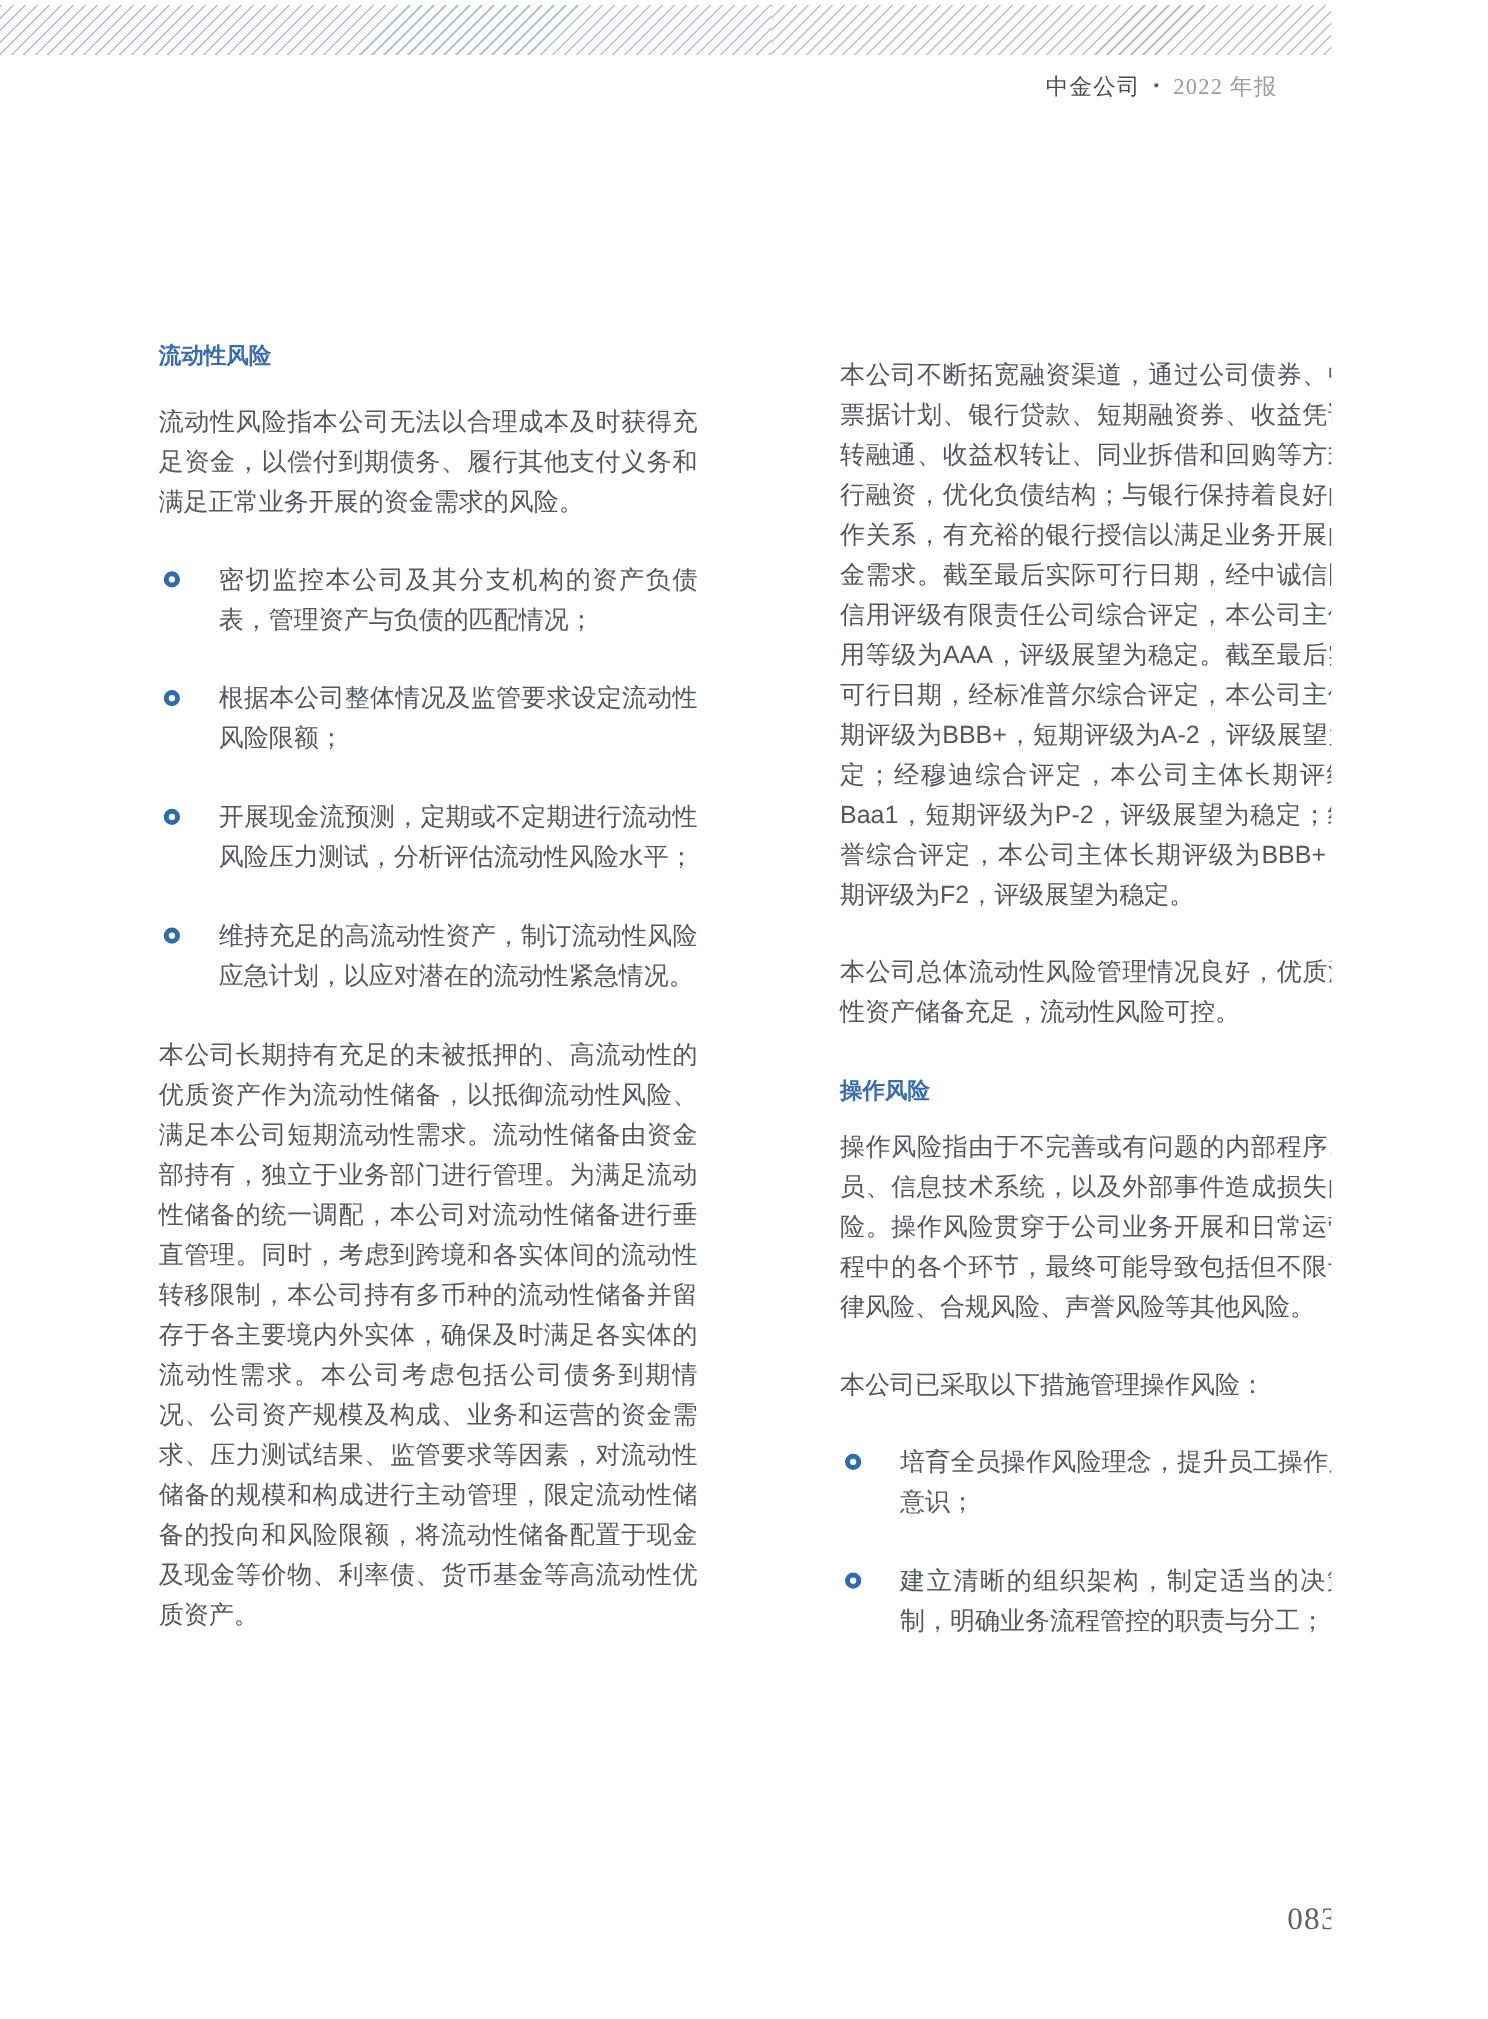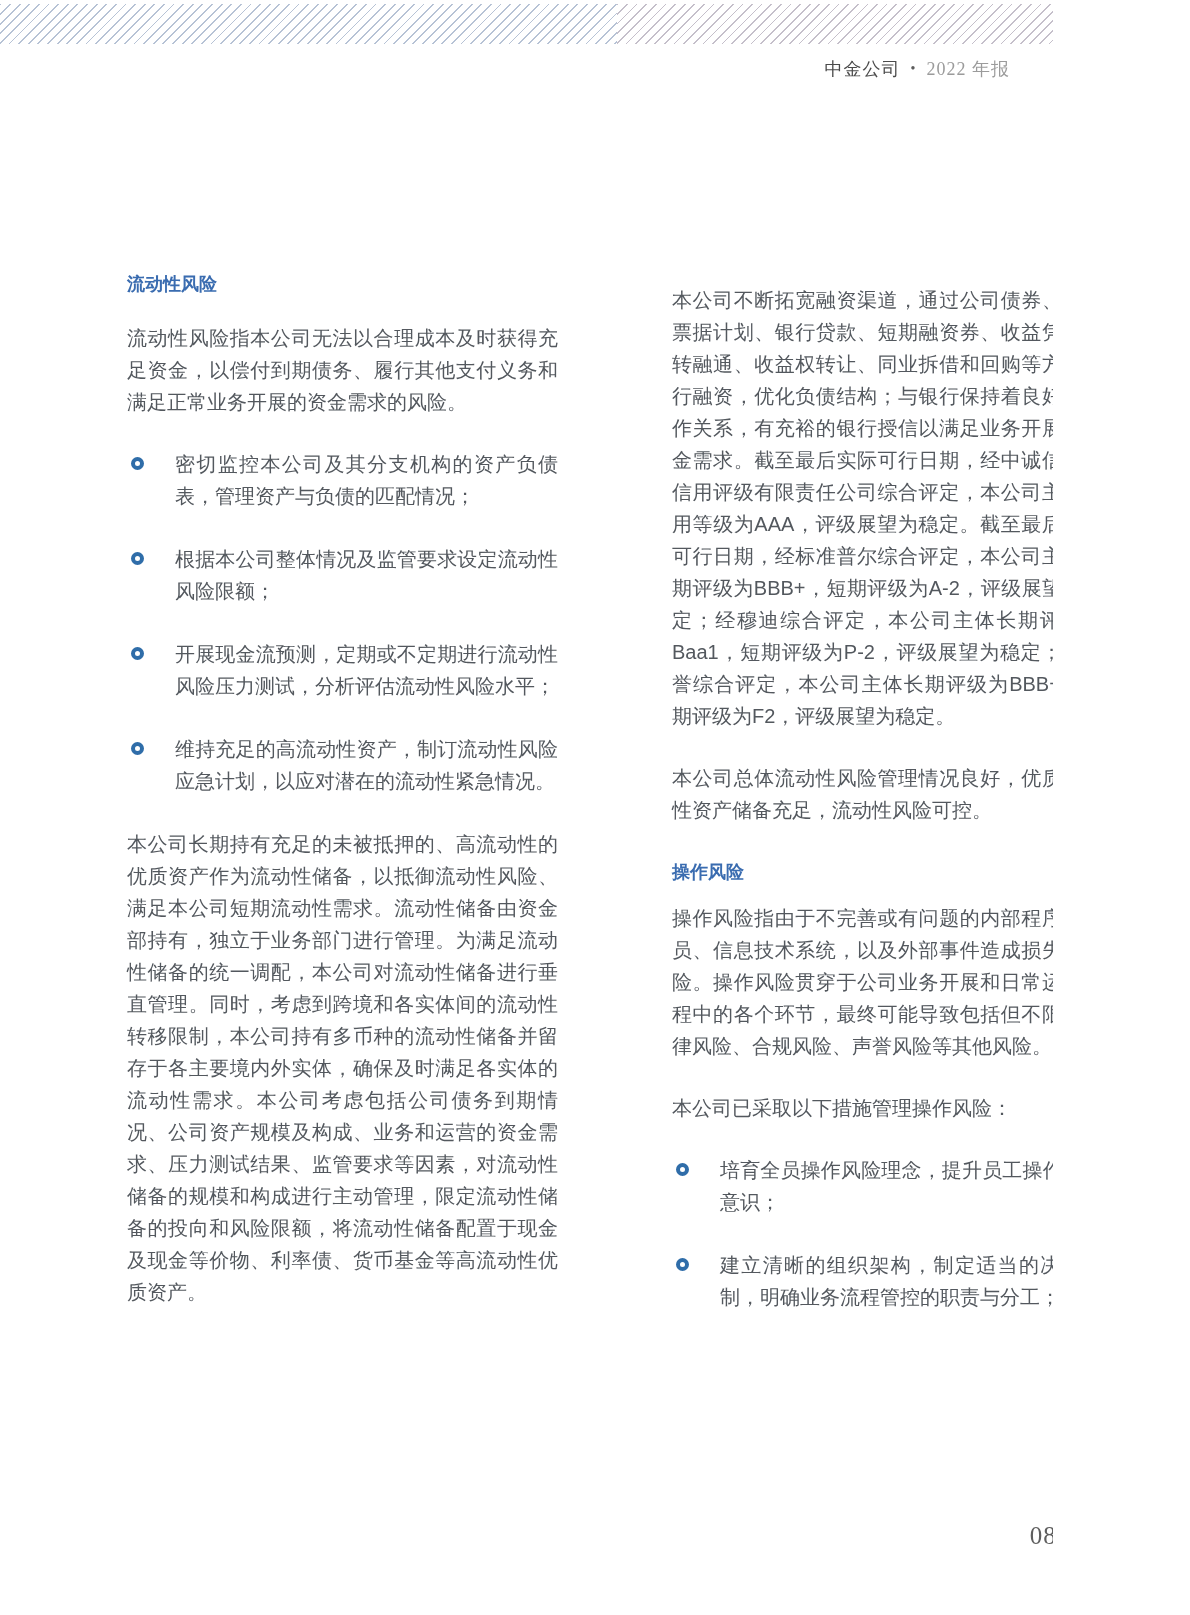--- a/index.html
+++ b/index.html
@@ -3,20 +3,21 @@
 <meta charset="utf-8">
 <style>
   html, body { margin: 0; padding: 0; background: #ffffff; }
   .page {
     position: relative;
     width: 1053px;
     height: 1615px;
     background: #ffffff;
     overflow: hidden;
     font-family: "Liberation Sans", sans-serif;
+    padding-left: 12px;
   }
 
   
   .band {
     position: absolute;
     top: 4px; left: 0;
     width: 1078px; height: 40px;
     display: flex;
   }
   .band-left {

